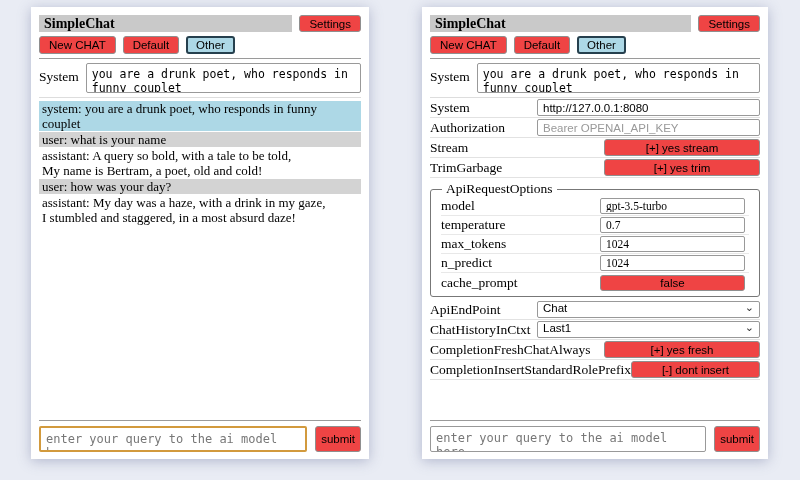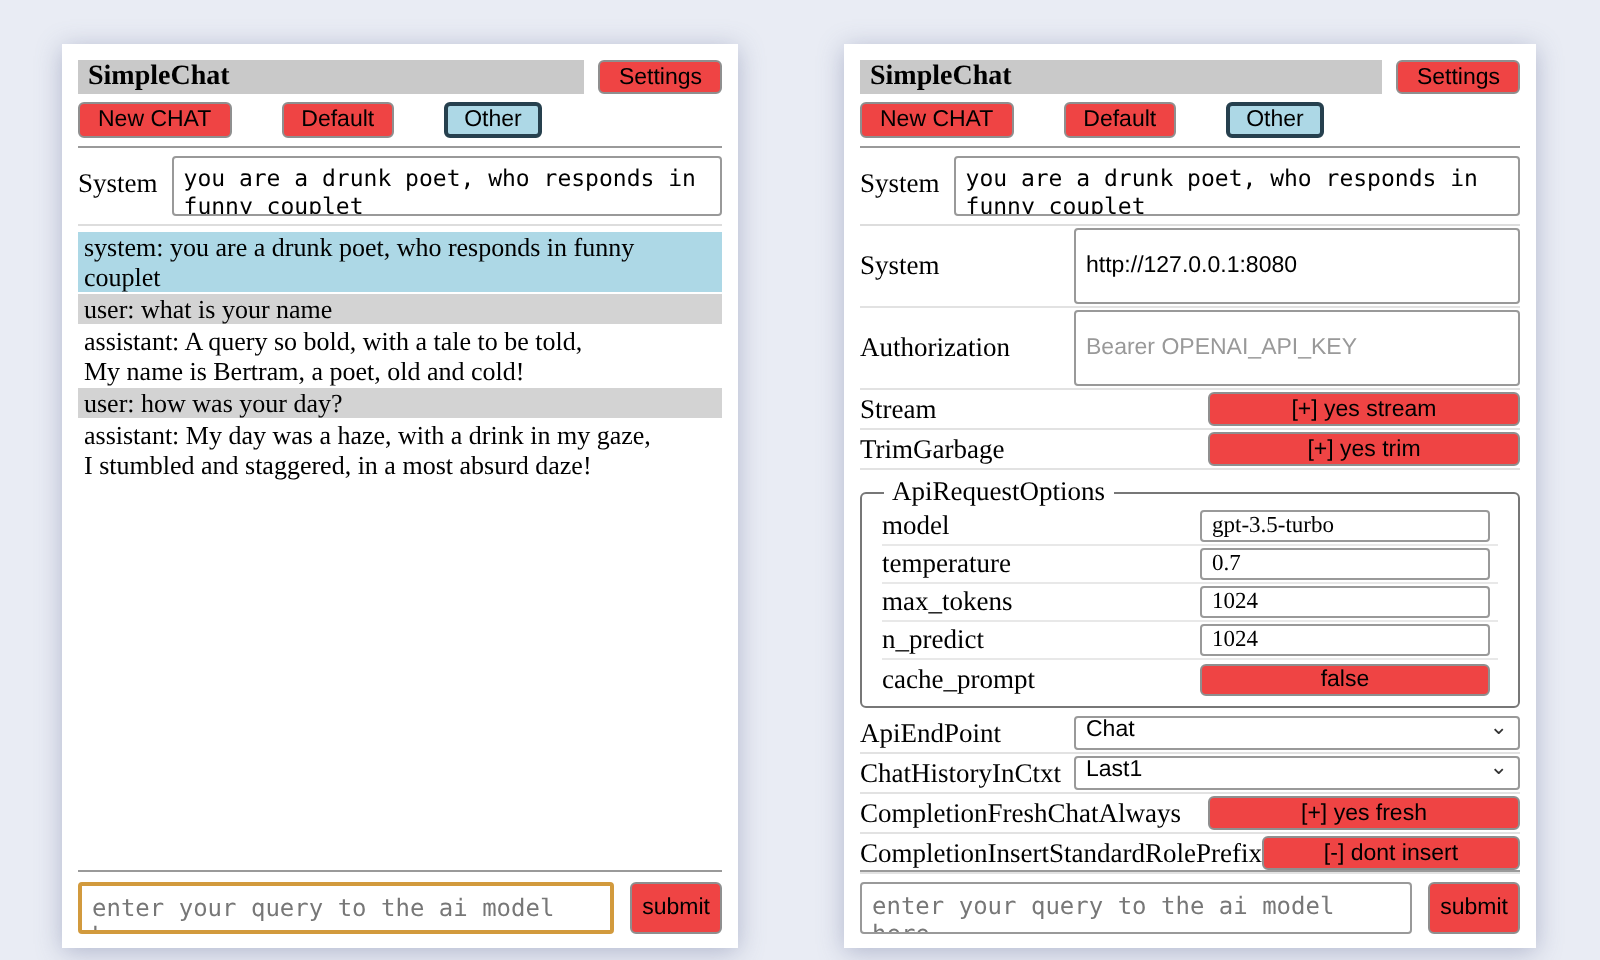--- a/index.html
+++ b/index.html
@@ -3,38 +3,38 @@
 <meta charset="utf-8">
 <style>
   * { margin:0; padding:0; box-sizing:border-box; }
   html,body { width:800px; height:480px; }
   body {
     position:relative; overflow:hidden;
     background:#e9ecf4;
     font-family:"Liberation Serif", serif;
   }
   .card {
-    position:absolute; top:22px; height:452px; background:#fff;
+    position:absolute; top:7px; height:452px; background:#fff;
     box-shadow:0 2px 12px rgba(110,120,160,.45);
     padding:8px;
   }
   #left-card  { left:31px;  width:338px; }
   #right-card { left:422px; width:346px; }
 
   .hdr { display:flex; align-items:stretch; gap:7px; }
   .titlebar {
     flex:1; background:#c9c9c9; font-weight:bold; font-size:14px;
     line-height:13px; padding:2px 5px; color:#000;
   }
   .btn {
     font-family:"Liberation Sans", sans-serif; font-size:11.5px; color:#000;
     background:#ef4444; border:1px solid #8f8f8f; border-radius:3px;
     padding:1px 9px; cursor:pointer; white-space:nowrap;
   }
-  .nav { margin-top:4px; display:flex; gap:25px; }
+  .nav { margin-top:4px; display:flex; gap:7px; }
   .nav .btn { padding:2px 9px; }
   .nav .btn.active { background:#add8e6; border:2px solid #26404e; padding:1px 8px; }
 
   .hrline { border-top:1px solid #9a9a9a; margin:4px 0; }
   .hairline { border-top:1px solid #ddd; margin-top:4px; }
 
   .sysrow { display:flex; margin-top:2px; }
   .syslabel { font-size:13.5px; padding-top:6px; }
   .systa {
     flex:1; margin-left:7px; height:30px; resize:none;
@@ -61,21 +61,21 @@
 
   .settings { margin-top:4px; border-top:1px solid #ddd; }
   .srow {
     display:flex; align-items:center;
     border-bottom:1px solid #e2e2e2; padding:1px 0; min-height:20px;
   }
   .slabel { font-size:13.5px; color:#000; }
   .sinput {
     margin-left:auto; width:223px; height:17px;
     border:1px solid #999; border-radius:2px;
-    font-family:"Liberation Sans", sans-serif; font-size:11.5px; padding:18px 5px;
+    font-family:"Liberation Sans", sans-serif; font-size:11.5px; padding:7px 5px;
   }
   .sinput::placeholder { color:#999; }
   .sbtn { margin-left:auto; width:156px; height:17px; padding:0; font-size:11.5px; }
   .fselect {
     margin-left:auto; width:223px; height:17px; background:#fff;
     border:1px solid #999; border-radius:2px;
     font-family:"Liberation Sans", sans-serif; font-size:11.5px;
     display:flex; align-items:flex-start; padding:0 5px; cursor:pointer;
   }
   .chev { margin-left:auto; font-size:11px; color:#333; line-height:10px; }

